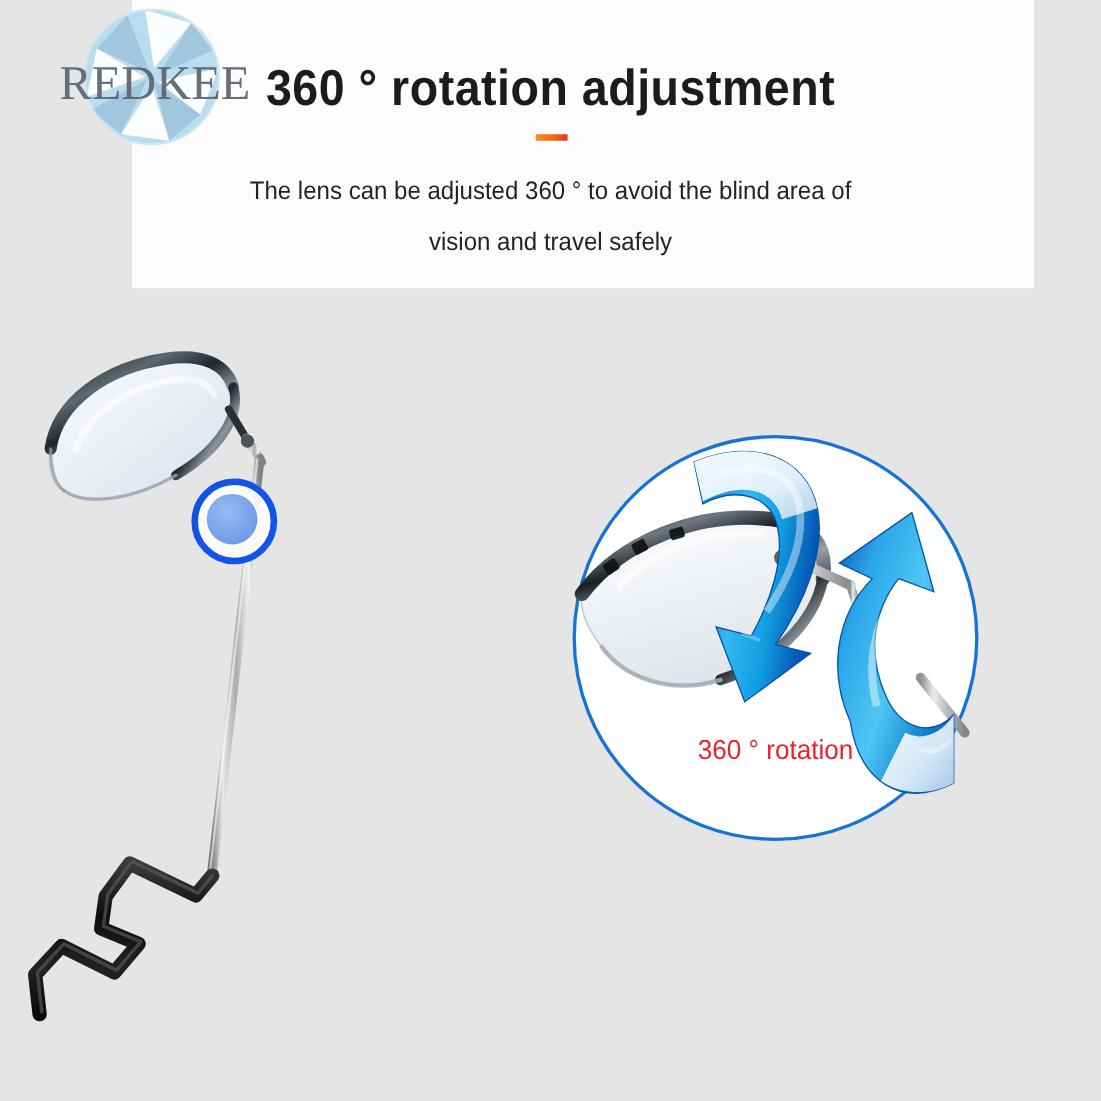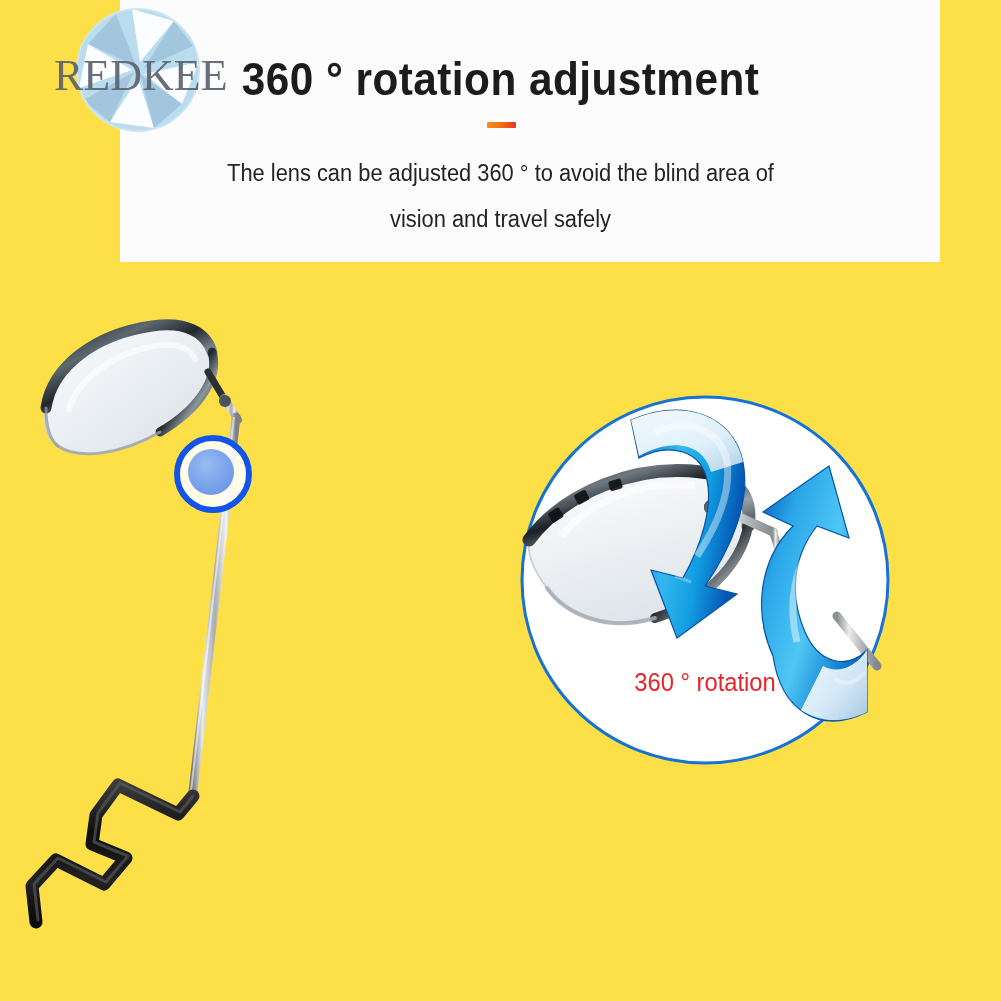--- a/index.html
+++ b/index.html
@@ -11,21 +11,21 @@
     width: 1001px;
     height: 1001px;
     font-family: "Liberation Sans", sans-serif;
     -webkit-font-smoothing: antialiased;
   }
   #page {
     position: relative;
     width: 1001px;
     height: 1001px;
     overflow: hidden;
-    background: #fde047;
+    background: #e5e5e5;
   }
 
   
   .header-panel {
     position: absolute;
     left: 120px;
     top: 0px;
     width: 820px;
     height: 262px;
     background: #fcfcfc;

